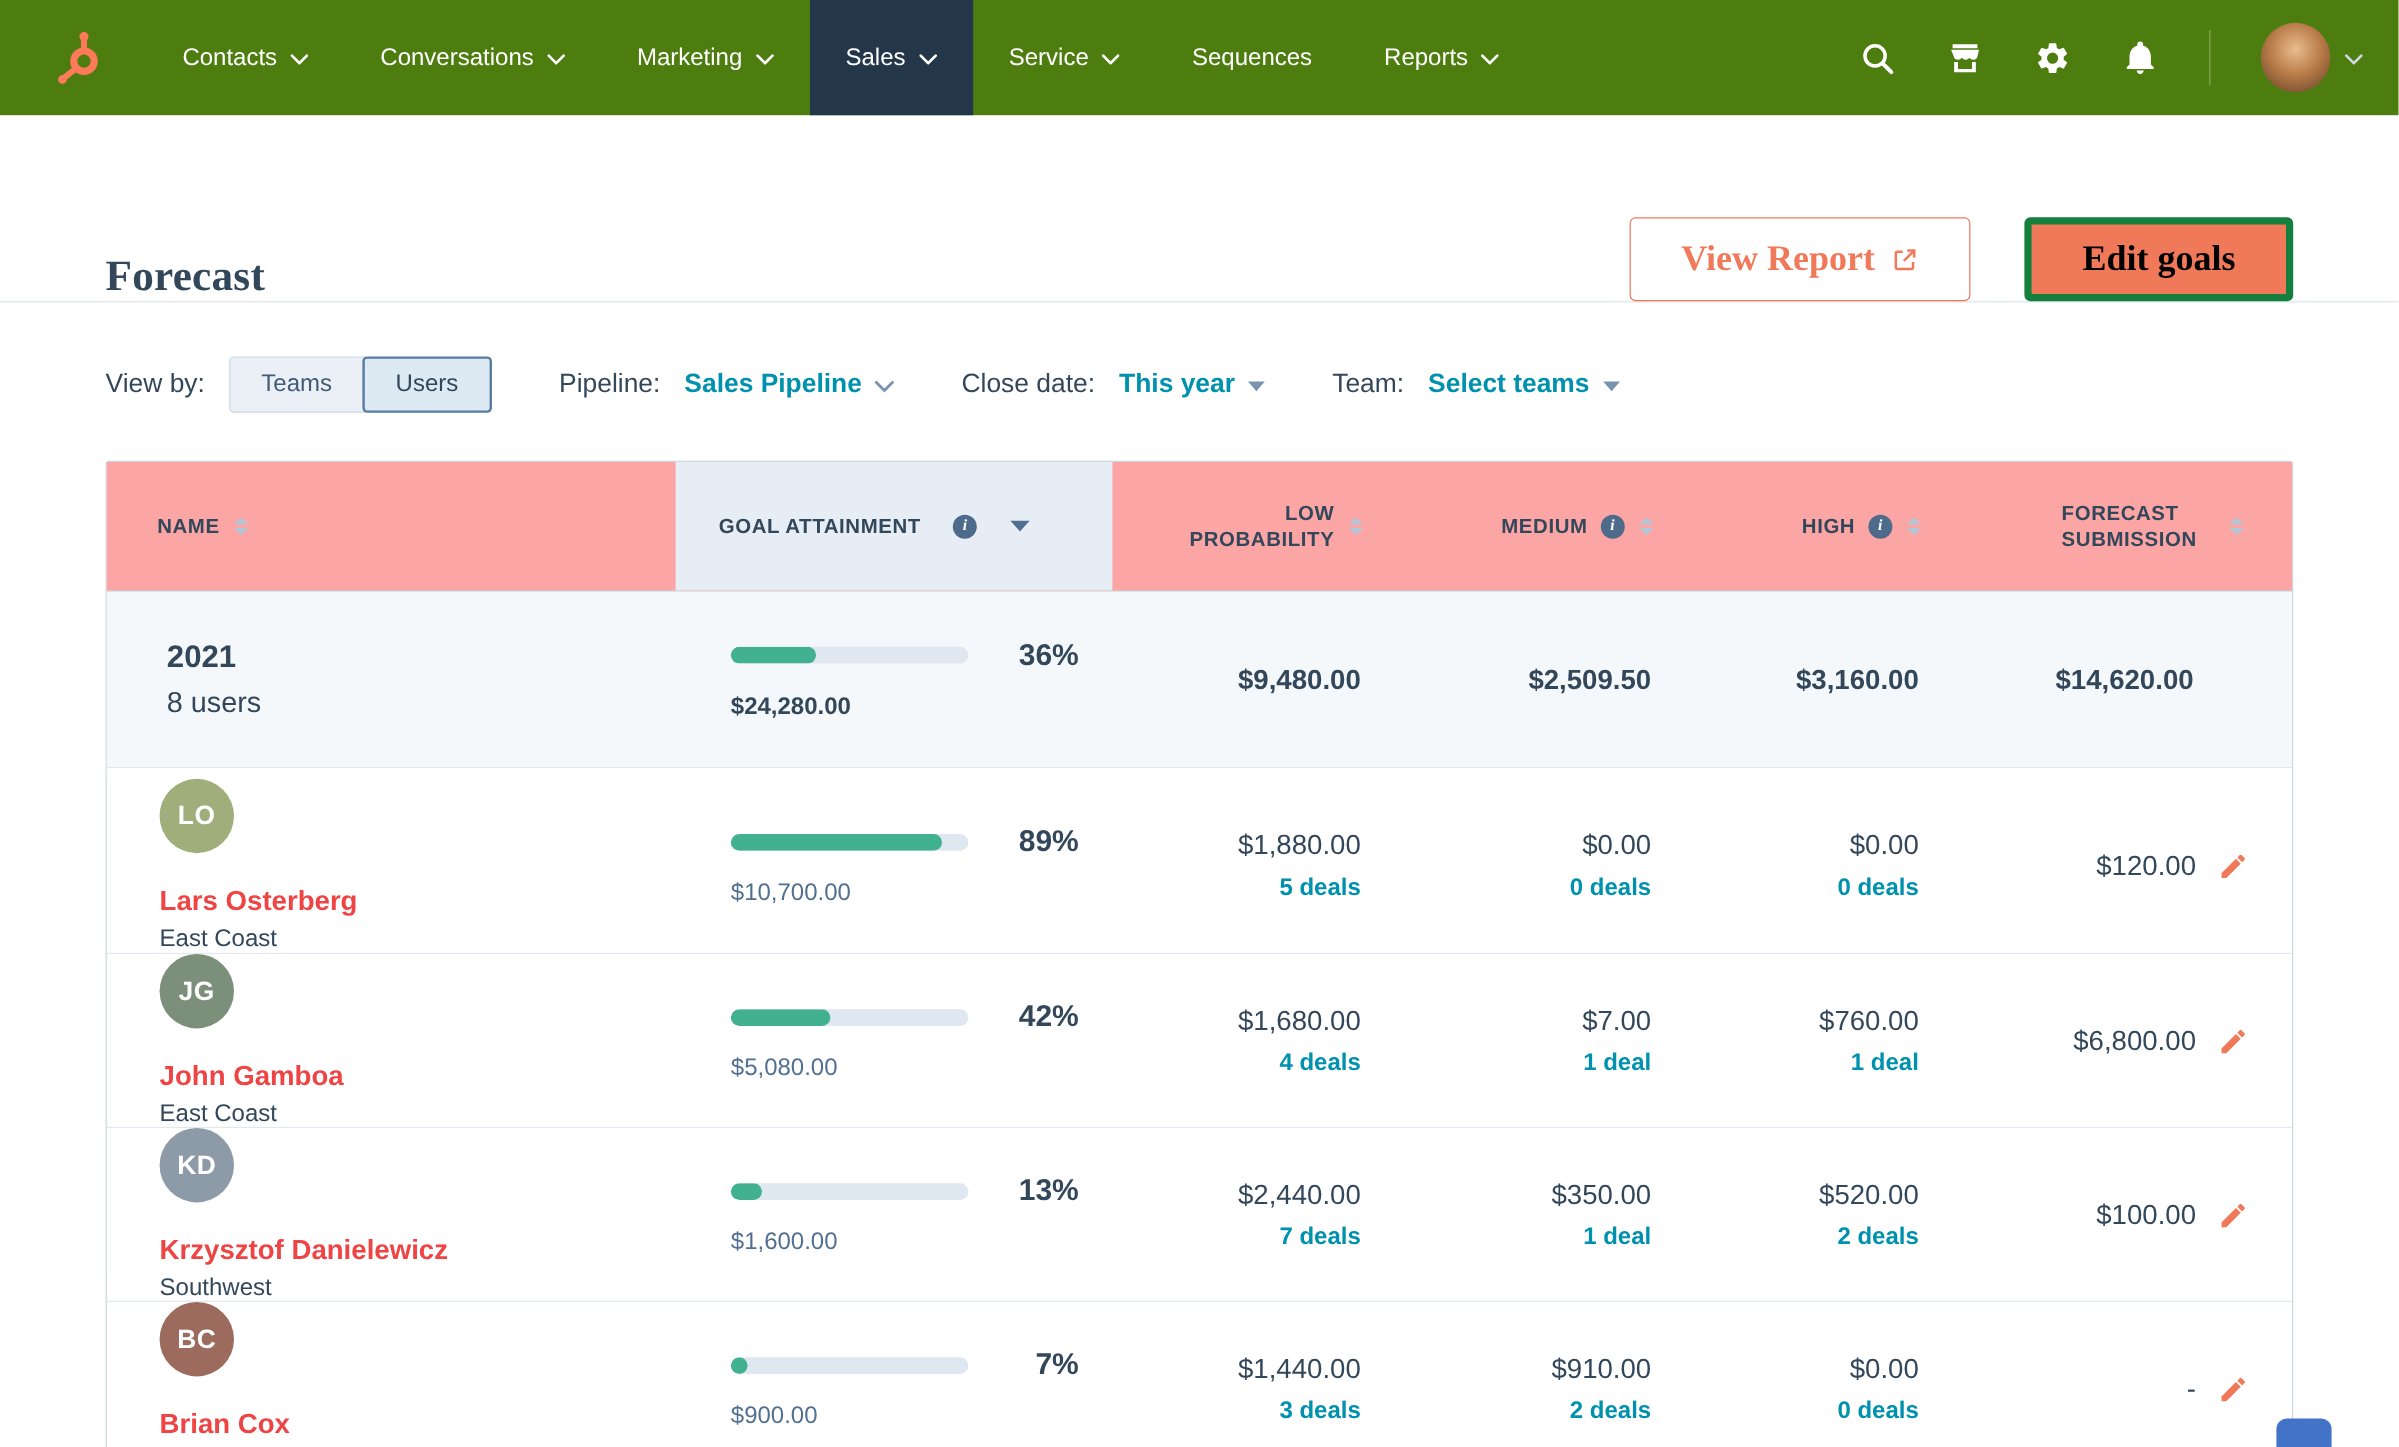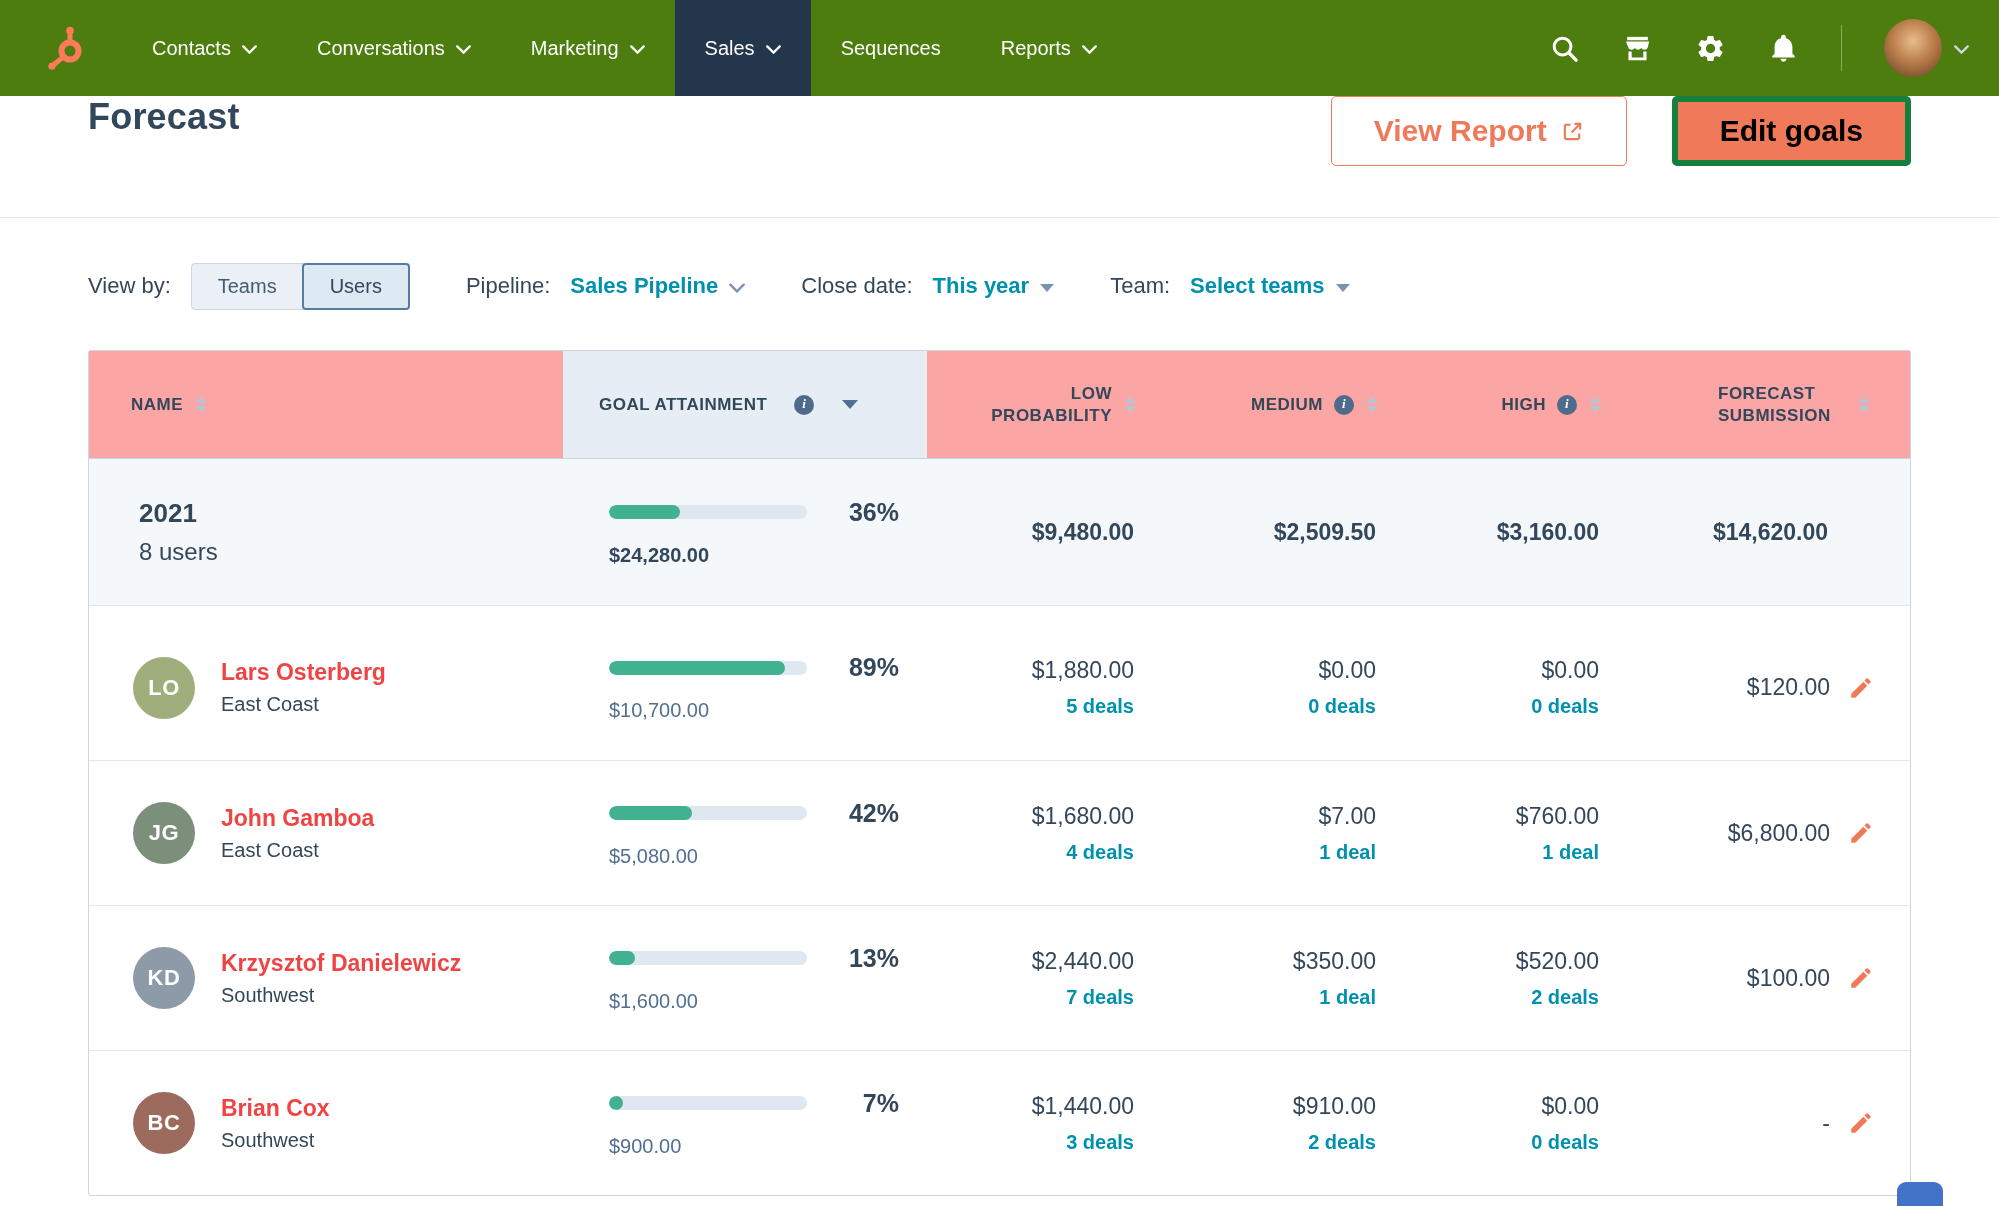--- a/index.html
+++ b/index.html
@@ -15,22 +15,22 @@
   .nav-item.active { background:#24364a; }
   .chev { width:15px; height:9px; margin-top:3px; flex:none; }
   .nav-right { margin-left:auto; display:flex; align-items:center; gap:42px; padding-right:30px; }
   .nav-ic { width:31px; height:31px; cursor:pointer; display:block; }
   .nav-divider { width:1px; height:46px; background:rgba(255,255,255,.35); }
   .account { display:flex; align-items:center; gap:12px; cursor:pointer; }
   .account-avatar { width:58px; height:58px; border-radius:50%;
     background:radial-gradient(circle at 50% 38%, #e9bc8d 0%, #b77a47 48%, #5d3e27 100%); }
 
   
-  .page-header { display:flex; align-items:flex-start; justify-content:space-between;
-    padding:0 88px; height:122px; border-bottom:1px solid #dde4ec; }
+  .page-header { display:flex; align-items:flex-end; justify-content:space-between;
+    padding:0 88px; height:156px; border-bottom:1px solid #dde4ec;font-family:Liberation Serif, serif; }
   .page-title { font-size:36px; font-weight:700; letter-spacing:.2px; }
   .header-actions { display:flex; gap:28px; }
   .btn { font-family:inherit; font-size:30px; font-weight:600; border-radius:5px; height:70px;
     display:inline-flex; align-items:center; justify-content:center; padding:0 42px; cursor:pointer;margin-left:17px; }
   .btn-outline { border:1px solid #f0795a; color:#f0795a; background:#fff; gap:14px; }
   .btn-solid { background:#f0795a; color:#000000; border:6px solid #15803d; }
 
   
   .filters { display:flex; align-items:center; padding:0 88px; margin-top:42px; height:52px; font-size:22px; }
   .flabel { margin-right:20px; white-space:nowrap; }
@@ -65,21 +65,21 @@
   .info { display:inline-flex; align-items:center; justify-content:center; width:20px; height:20px;
     border-radius:50%; background:#4e6b8c; color:#fff; font-size:13px; font-weight:700; font-style:italic;
     font-family:"Liberation Serif",serif; margin-left:11px; flex:none; cursor:pointer; }
   .info::after { content:"i"; }
 
   .trow { height:145px; }
   .trow + .trow { border-top:1px solid #e2e8f0; }
   .summary-row { background:#f5f8fa; height:146px; }
   .spacer { height:10px; border-top:1px solid #e2e8f0; background:#fff; }
 
-  .name-cell { display:flex; align-items:center; gap:26px; padding-left:44px; }
+  .name-cell { display:flex; gap:26px; padding-left:44px;flex-direction:column; }
   .avatar { width:62px; height:62px; border-radius:50%; flex:none; display:flex; align-items:center;
     justify-content:center; color:#fff; font-size:22px; font-weight:700; letter-spacing:.5px; }
   .name-link { color:#ef4444; font-size:23px; font-weight:600; cursor:pointer; text-decoration:none; }
   .sub { font-size:20px; margin-top:7px; color:#33475b; }
   .summary-name { display:flex; flex-direction:column; justify-content:center; padding-left:50px; }
   .year { font-size:26px; font-weight:700; }
   .users-count { font-size:24px; margin-top:9px; }
 
   .goal-cell { display:flex; flex-direction:column; justify-content:center; padding-left:46px; }
   .bar-row { display:flex; align-items:center; gap:16px; }
@@ -134,20 +134,26 @@
           </svg>
       </div>
       <div class="nav-item">
         <span>Marketing</span>
         <svg class="chev" viewBox="0 0 12 7">
             <path d="M1 1l5 5 5-5" fill="none" stroke="#fff" stroke-width="1.8" stroke-linecap="round"></path>
           </svg>
       </div>
       <div class="nav-item active">
         <span>Sales</span>
+        <svg class="chev" viewBox="0 0 12 7">
+            <path d="M1 1l5 5 5-5" fill="none" stroke="#fff" stroke-width="1.8" stroke-linecap="round"></path>
+          </svg>
+      </div>
+      <div class="nav-item">
+        <span>Service</span>
         <svg class="chev" viewBox="0 0 12 7">
             <path d="M1 1l5 5 5-5" fill="none" stroke="#fff" stroke-width="1.8" stroke-linecap="round"></path>
           </svg>
       </div>
       <div class="nav-item">
         <span>Sequences</span>
       </div>
       <div class="nav-item">
         <span>Reports</span>
         <svg class="chev" viewBox="0 0 12 7">

